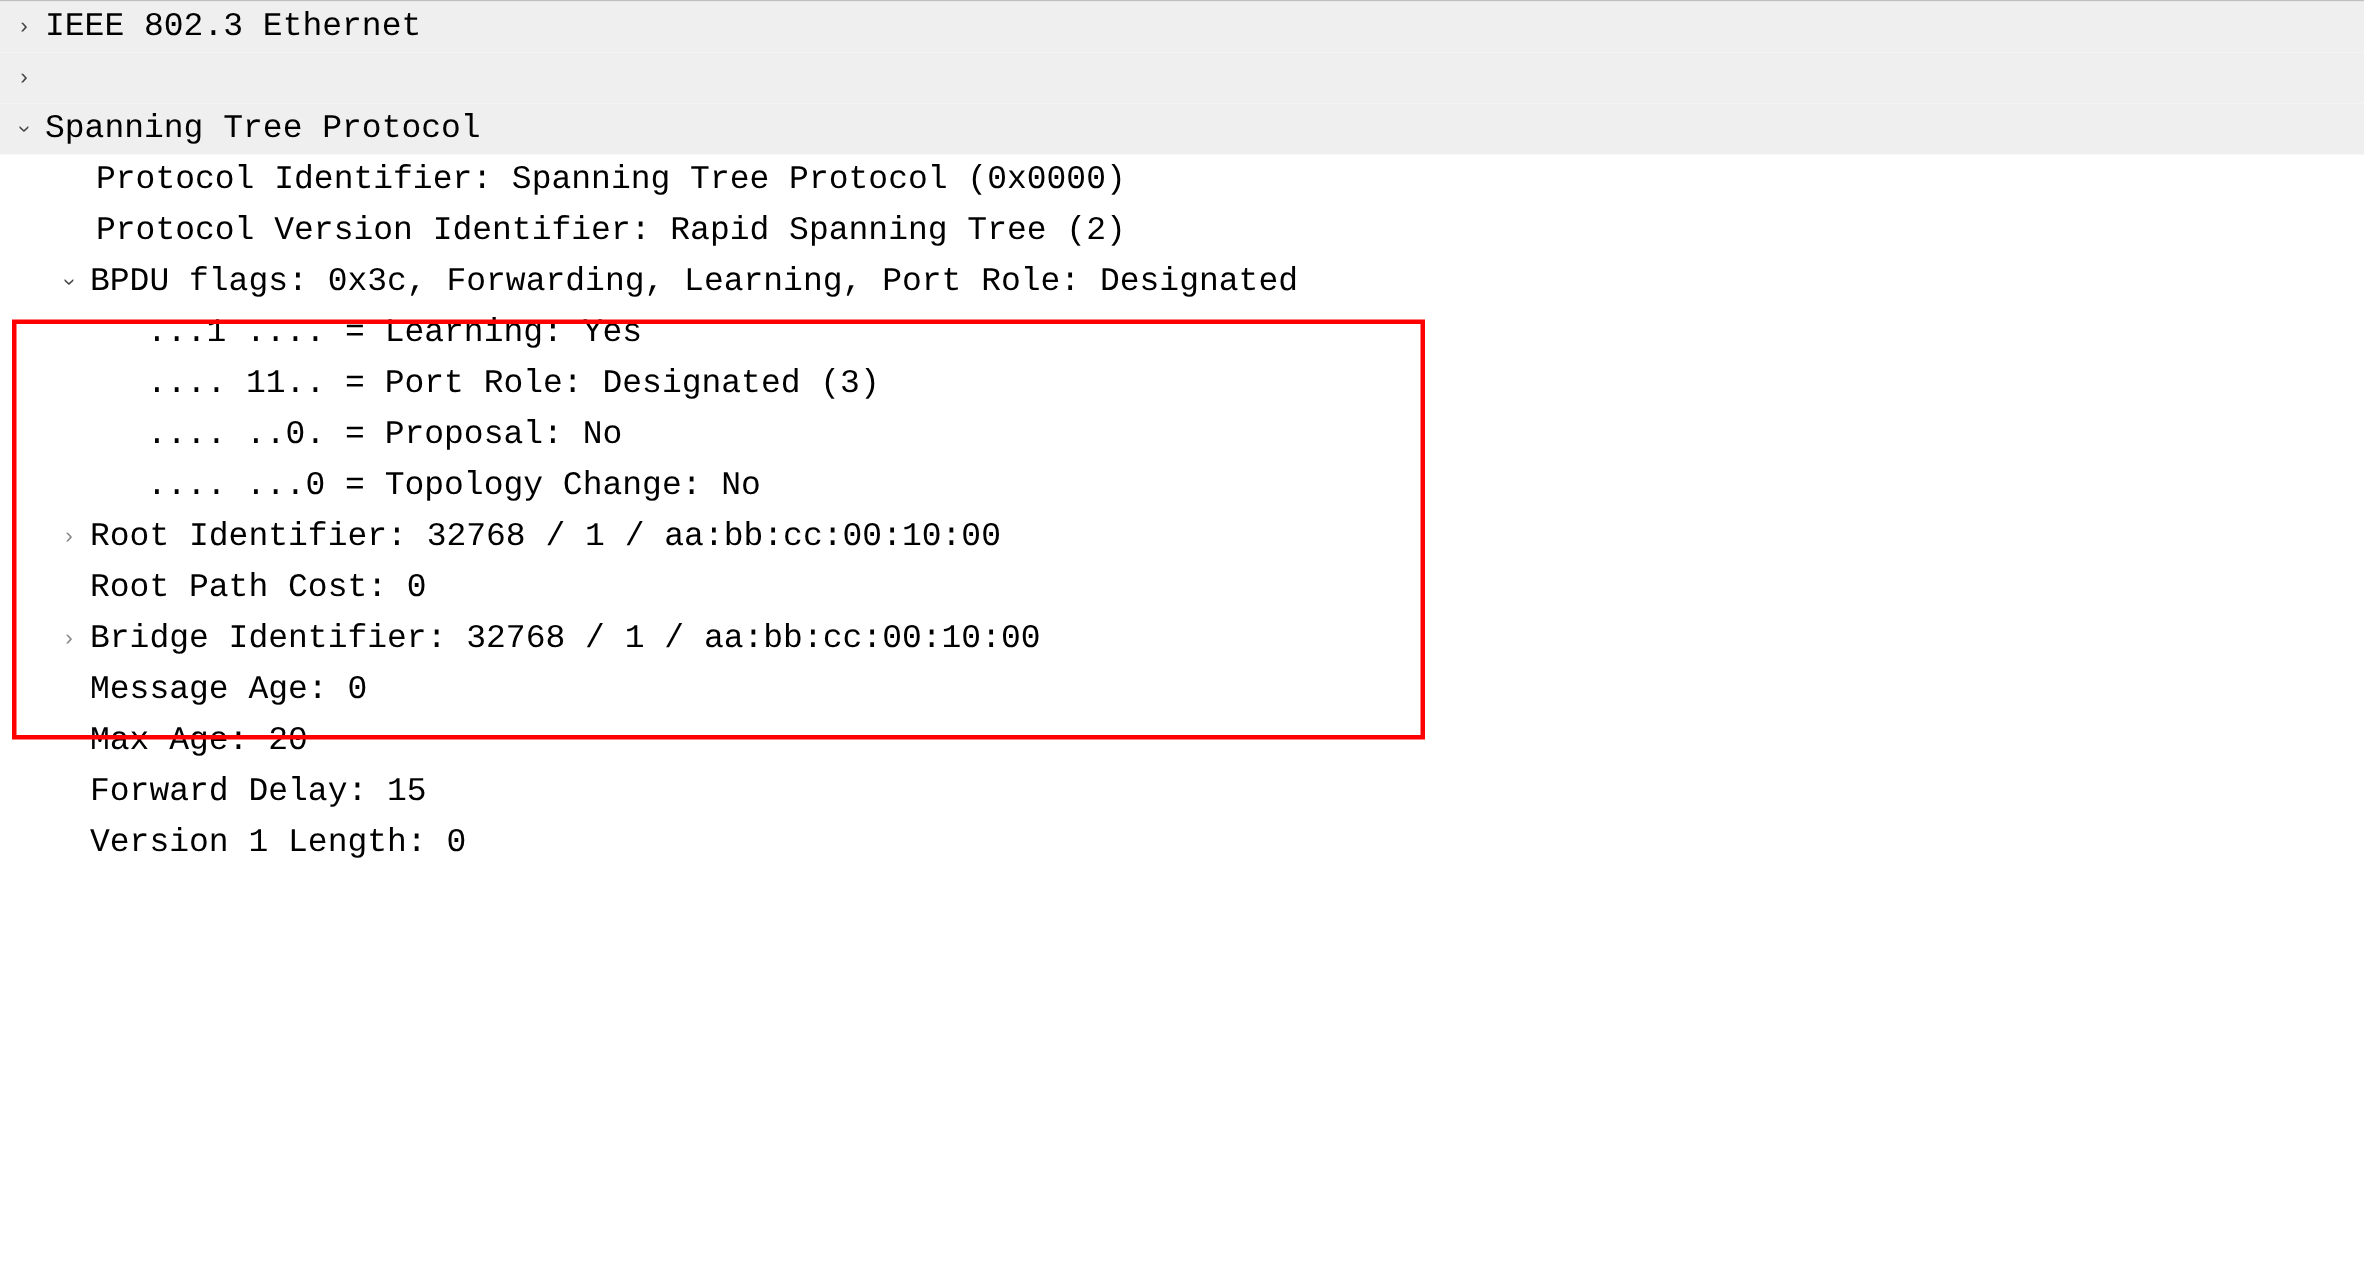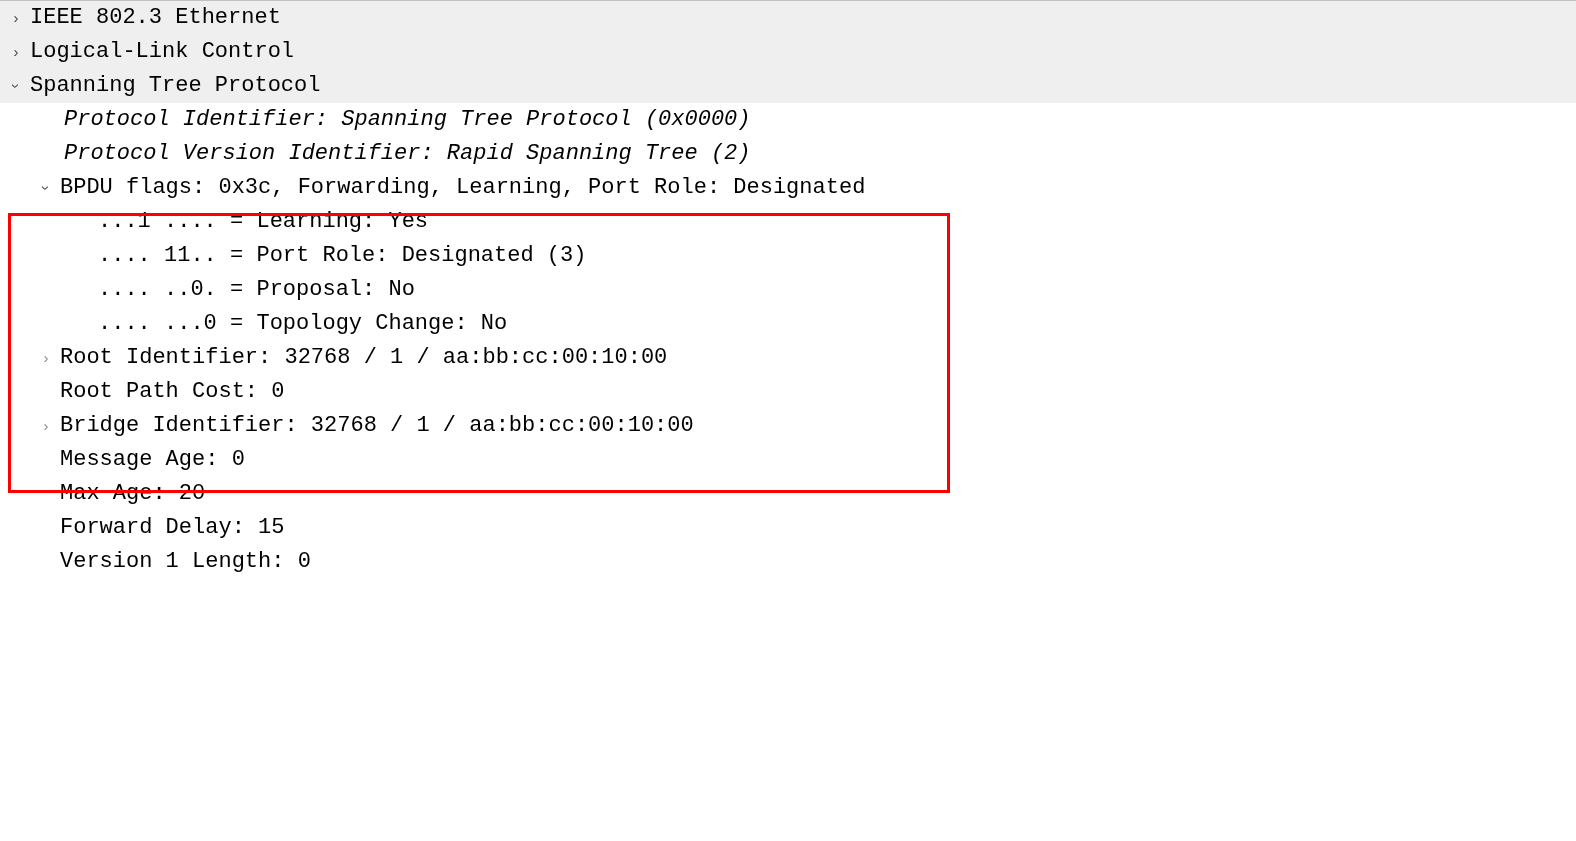--- a/index.html
+++ b/index.html
@@ -35,21 +35,21 @@
     text-align: center;
     color: #444;
     font-family: Arial, sans-serif;
     font-size: 15px;
     user-select: none;
     margin-left: 2px;
   }
   .toggle.empty {
     visibility: hidden;
   }
-  .indent-1 { padding-left: 34px; font-style: italic; }
+  .indent-1 { padding-left: 34px; }
   .indent-bits { padding-left: 68px; }
   .highlight-box {
     position: absolute;
     left: 8px;
     top: 212px;
     width: 942px;
     height: 280px;
     border: 3px solid #ff0000;
     pointer-events: none;
     box-sizing: border-box;
@@ -60,21 +60,20 @@
 
 <div class="panel">
 
   <div class="row shade-row">
     <span class="toggle">›</span>
     <span>IEEE 802.3 Ethernet</span>
   </div>
 
   <div class="row shade-row">
     <span class="toggle">›</span>
-    <span>Logical-Link Control</span>
   </div>
 
   <div class="row shade-row">
     <span class="toggle" style="transform:rotate(90deg);">›</span>
     <span>Spanning Tree Protocol</span>
   </div>
 
   <div class="row">
     <span class="toggle empty">.</span>
     <span class="indent-1">Protocol Identifier: Spanning Tree Protocol (0x0000)</span>

